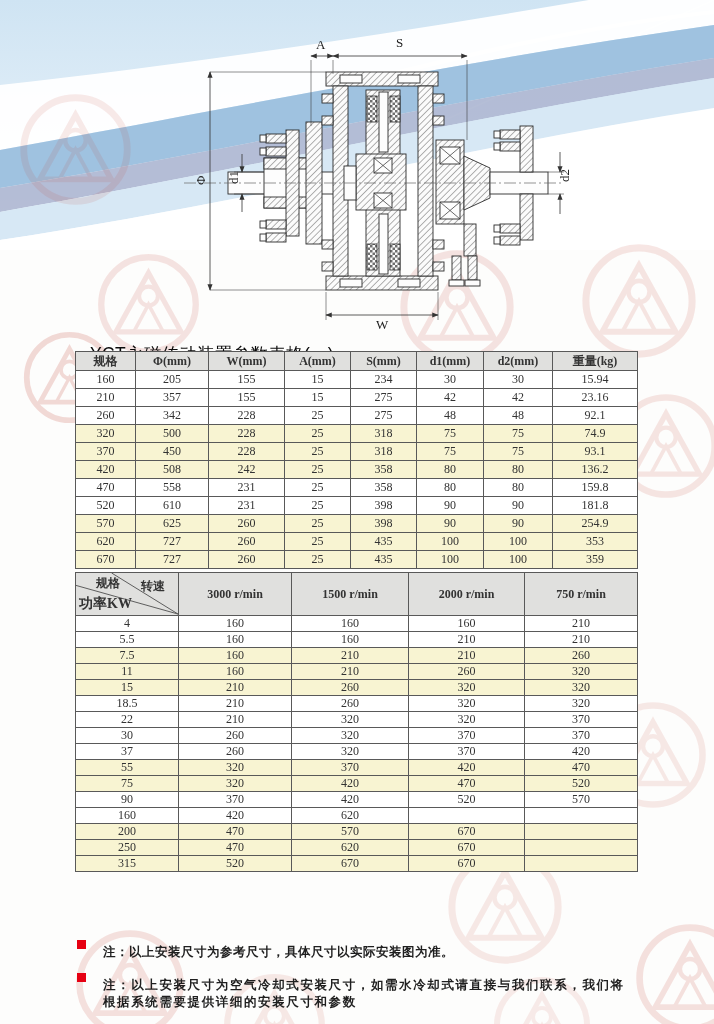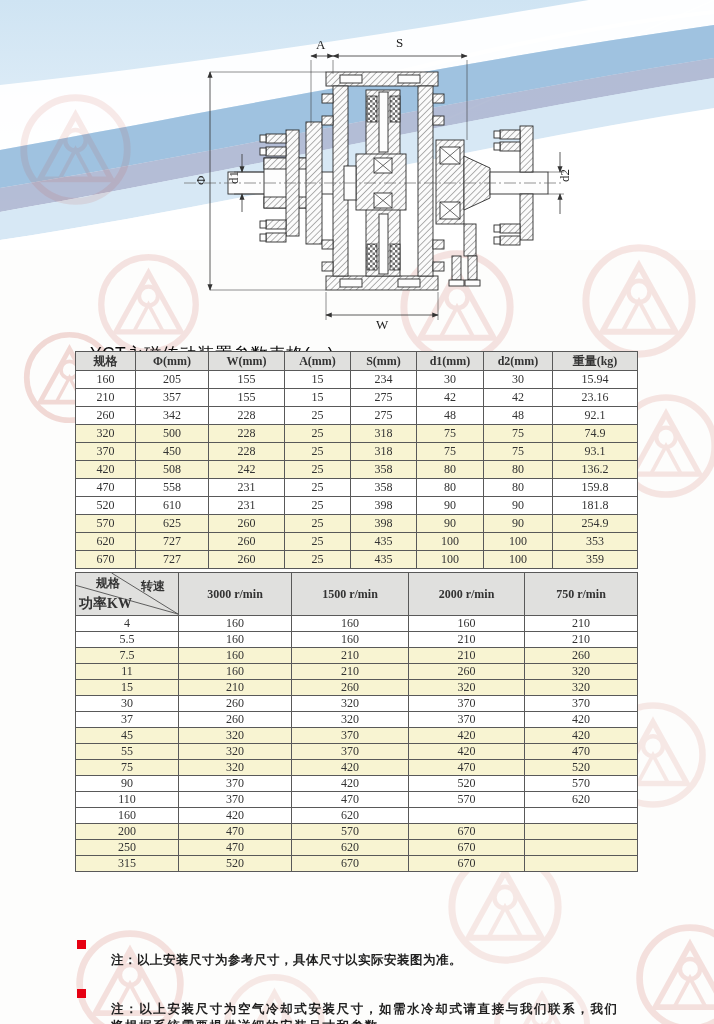--- a/index.html
+++ b/index.html
@@ -39,21 +39,21 @@
   .corner svg{position:absolute;left:0;top:0;width:100%;height:100%;}
   .corner svg line{stroke:#595959;stroke-width:1;}
   .c-spec{position:absolute;left:20px;top:2px;font-size:12px;}
   .c-speed{position:absolute;right:13px;top:5px;font-size:12px;}
   .c-power{position:absolute;left:3px;bottom:2px;font-size:14px;}
   
   .notes{position:absolute;left:75px;top:936px;width:566px;
          font-family:"Liberation Sans","DejaVu Sans",sans-serif;color:#1f1f1f;}
   .note-row{display:flex;align-items:flex-start;margin-bottom:1px;}
   .note-sq{flex:0 0 9px;width:9px;height:9px;margin:4px 9px 0 2px;background:var(--note-marker-red,#e60012);}
-  .note-text{margin:16px;font-size:12.5px;font-weight:700;line-height:1.3;letter-spacing:.5px;}
+  .note-text{margin:8px;font-size:12.5px;font-weight:700;line-height:1.3;letter-spacing:.5px;}
   .note-text.wide{letter-spacing:1.6px;line-height:1.32;}
   
   .copyright{position:absolute;left:512px;top:1040px;font-size:12px;color:#9a908b;letter-spacing:1.5px;}
 </style>
 </head>
 <body>
 
 <div class="page">
 
   <svg class="wave-header" viewBox="0 0 714 250" preserveAspectRatio="none">
@@ -485,38 +485,45 @@
           <td>320</td>
         </tr>
         <tr class="hl">
           <td>15</td>
           <td>210</td>
           <td>260</td>
           <td>320</td>
           <td>320</td>
         </tr>
         <tr>
+          <td>18.5</td>
+          <td>210</td>
+          <td>260</td>
+          <td>320</td>
+          <td>320</td>
+        </tr>
+        <tr>
+          <td>22</td>
+          <td>210</td>
+          <td>320</td>
+          <td>320</td>
+          <td>370</td>
+        </tr>
+        <tr>
           <td>30</td>
           <td>260</td>
           <td>320</td>
           <td>370</td>
           <td>370</td>
         </tr>
         <tr>
           <td>37</td>
           <td>260</td>
           <td>320</td>
           <td>370</td>
-          <td>420</td>
-        </tr>
-        <tr class="hl">
-          <td>45</td>
-          <td>320</td>
-          <td>370</td>
-          <td>420</td>
           <td>420</td>
         </tr>
         <tr class="hl">
           <td>55</td>
           <td>320</td>
           <td>370</td>
           <td>420</td>
           <td>470</td>
         </tr>
         <tr class="hl">
@@ -525,27 +532,20 @@
           <td>420</td>
           <td>470</td>
           <td>520</td>
         </tr>
         <tr>
           <td>90</td>
           <td>370</td>
           <td>420</td>
           <td>520</td>
           <td>570</td>
-        </tr>
-        <tr>
-          <td>110</td>
-          <td>370</td>
-          <td>470</td>
-          <td>570</td>
-          <td>620</td>
         </tr>
         <tr>
           <td>160</td>
           <td>420</td>
           <td>620</td>
           <td></td>
           <td></td>
         </tr>
         <tr class="hl">
           <td>200</td>

